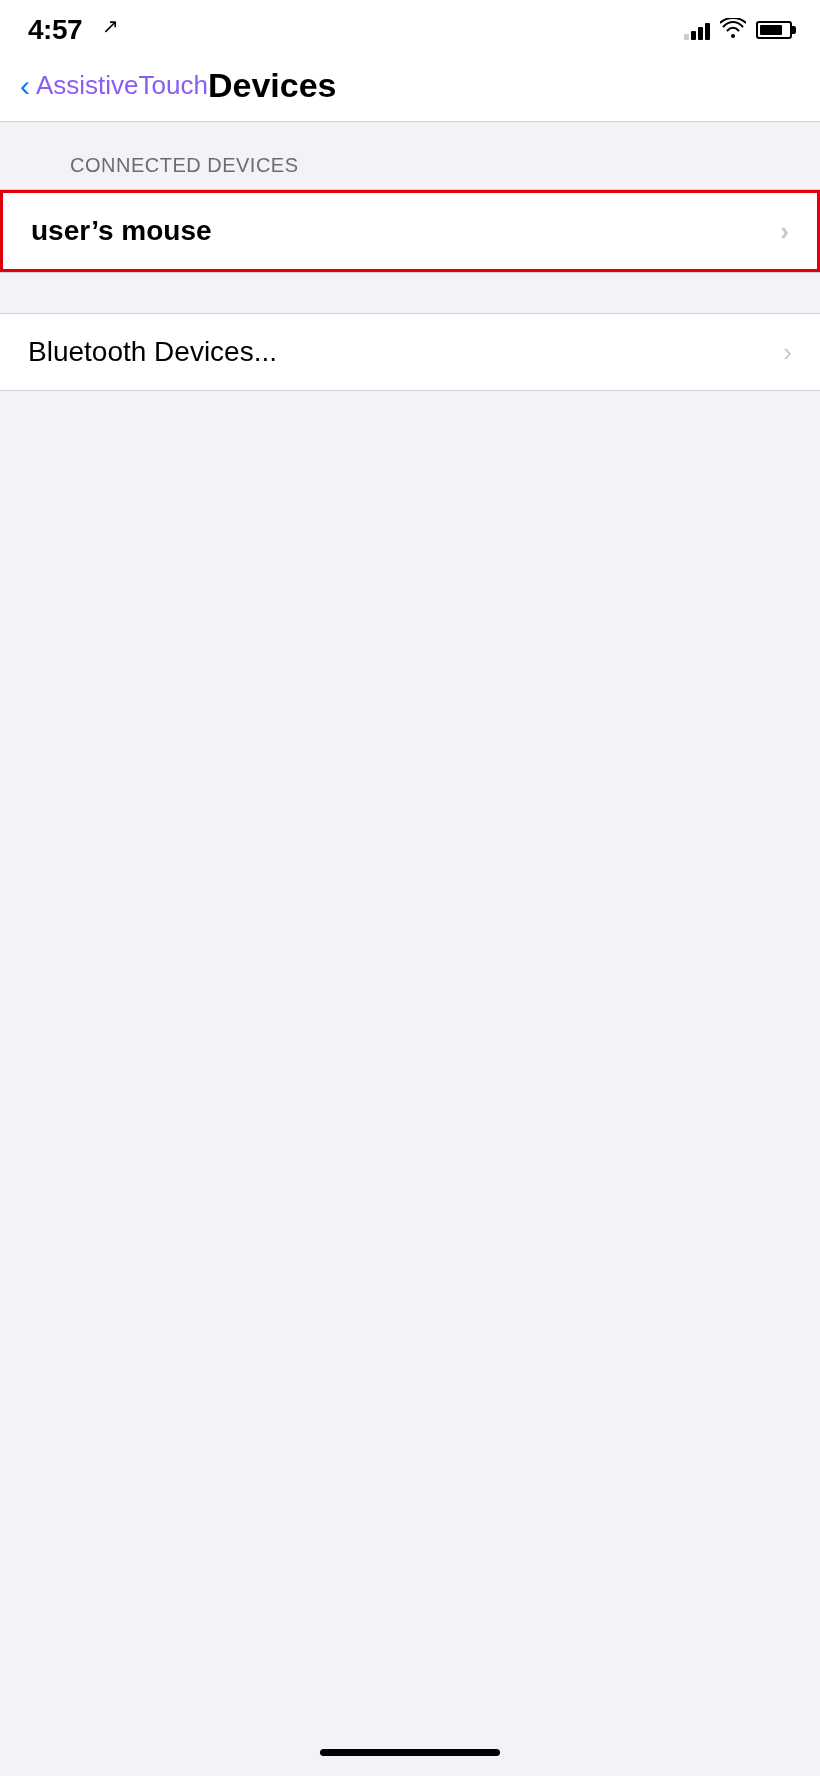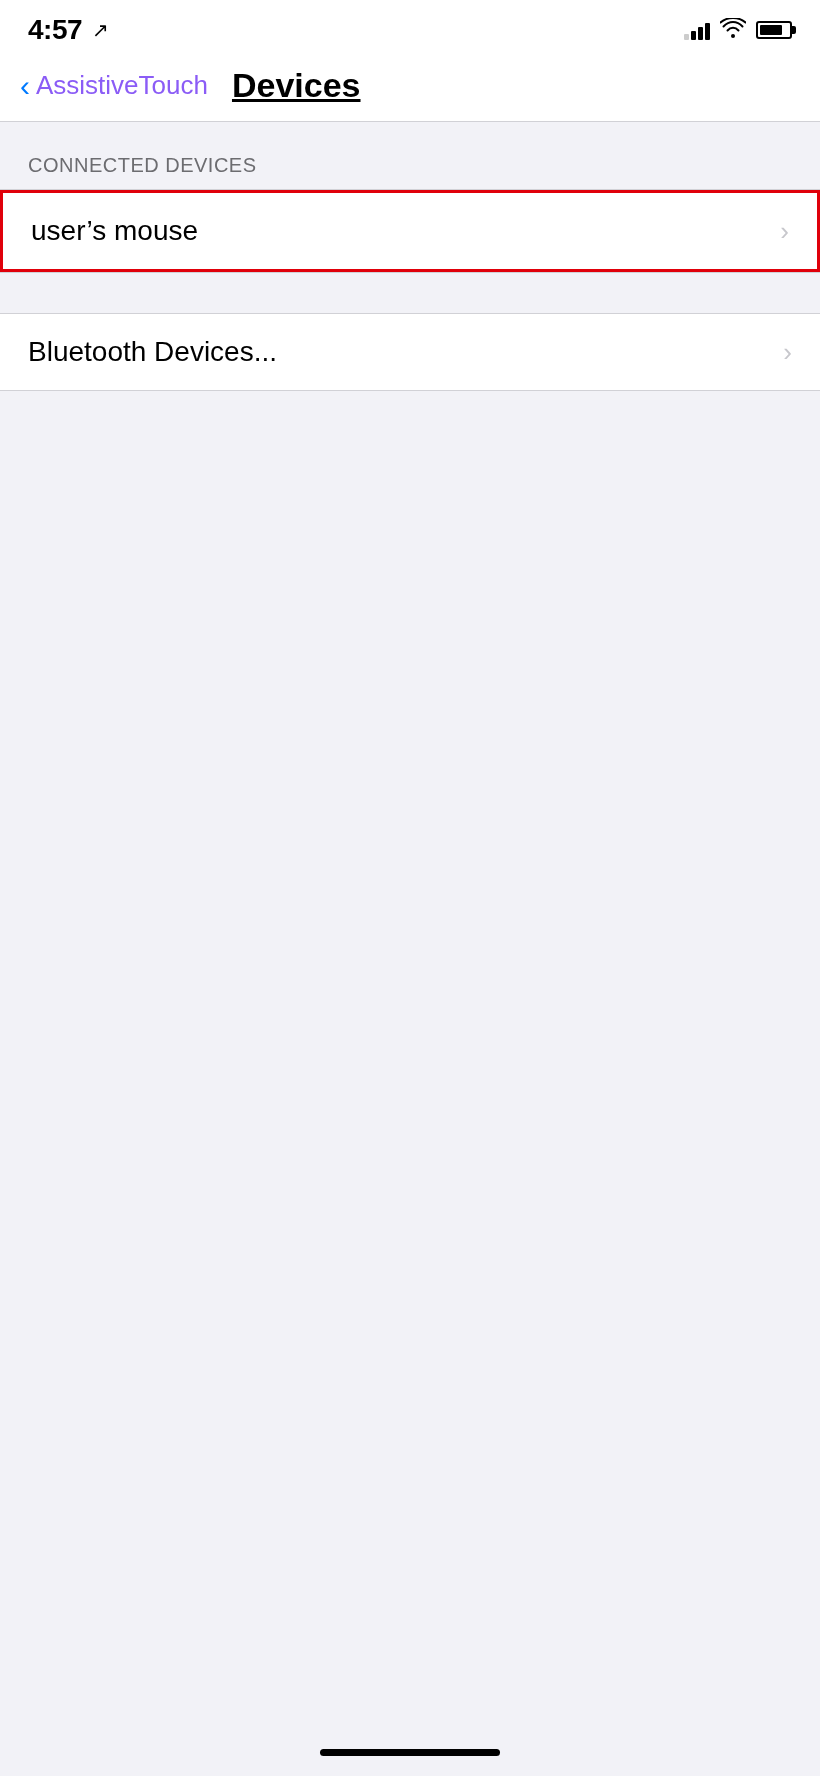--- a/index.html
+++ b/index.html
@@ -118,41 +118,41 @@
 
     .back-text {
       font-size: 26px;
       color: #8b5cf6;
     }
 
     .page-title {
       font-size: 34px;
       font-weight: 600;
       color: #000000;
-      margin-left: 24px;
-      text-decoration: underline;
     }
 
     .content {
       padding-top: 32px;
     }
 
     .section-header {
       font-size: 20px;
       font-weight: 400;
       color: #6c6c70;
       text-transform: uppercase;
       letter-spacing: 0.5px;
       padding: 0 28px 12px 28px;
+      margin-left: 42px;
     }
 
     .list-section {
       background-color: #1d4ed8;
       border-top: 1px solid #d1d1d6;
       border-bottom: 1px solid #d1d1d6;
+      font-weight: bold;
     }
 
     .list-item {
       display: flex;
       align-items: center;
       justify-content: space-between;
       padding: 22px 28px;
       background-color: #ffffff;
       cursor: pointer;
       border: 3px solid #e0000a;
@@ -215,21 +215,21 @@
     .location-arrow {
       font-size: 20px;
       color: #000;
       margin-left: 4px;
     }
   </style>
 </head>
 <body>
 
 <div class="status-bar">
-  <div style="display:flex; align-items:center; gap:6px;">
+  <div style="display:flex; gap:16px;">
     <span class="status-time">4:57</span>
     <span class="location-arrow">↗</span>
   </div>
   <div class="status-icons">
 
     <div class="signal-bars">
       <div class="signal-bar empty" style="height:6px;"></div>
       <div class="signal-bar" style="height:9px;"></div>
       <div class="signal-bar" style="height:13px;"></div>
       <div class="signal-bar" style="height:17px;"></div>

